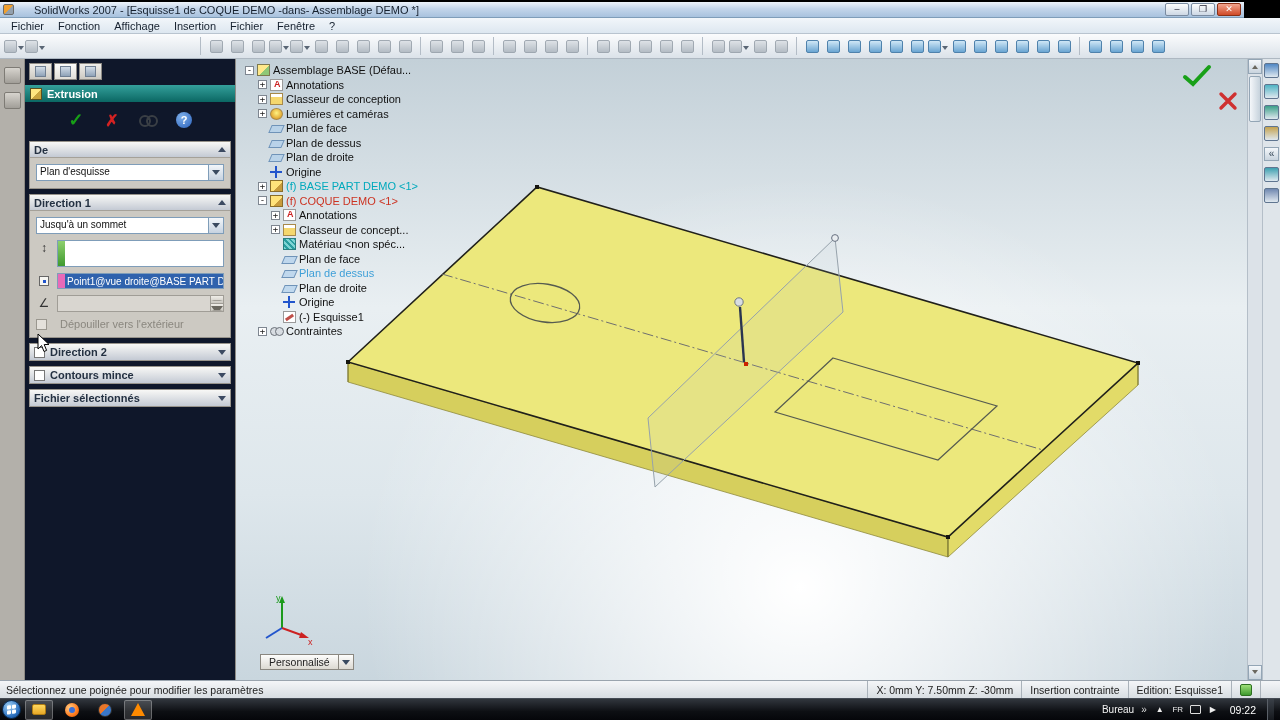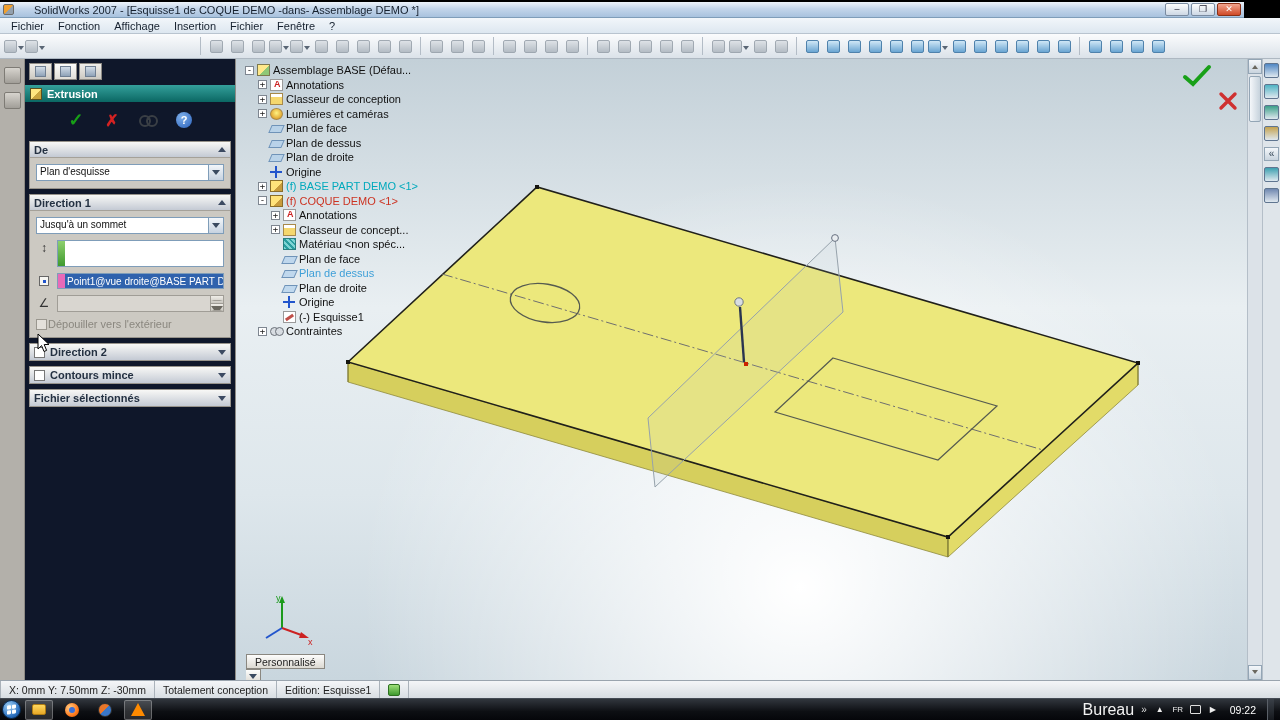--- a/index.html
+++ b/index.html
@@ -76,21 +76,21 @@
   .bar-green { width:7px; background:linear-gradient(#8ed06e,#3f9a2f); flex:none; }
   .bar-pink { width:7px; background:#e86ab8; flex:none; }
   .sel-value { flex:1; background:#2f62ad; color:#fff; font-size:10px; display:flex; align-items:center; padding:0 2px; white-space:nowrap; overflow:hidden; }
   .spin-field { flex:1; height:17px; background:#d9d6d0; border:1px solid #a09d96; display:flex; }
   .spin-txt { flex:1; }
   .spin-btns { width:13px; border-left:1px solid #a09d96; display:flex; flex-direction:column; }
   .spin-btns span { flex:1; display:flex; align-items:center; justify-content:center; background:linear-gradient(#efede8,#c9c6bf); }
   .spin-btns span:first-child { border-bottom:1px solid #a09d96; }
   .tri-up { width:0;height:0;border:3px solid transparent;border-bottom:4px solid #6a675f; margin-bottom:2px;}
   .tri-dn { width:0;height:0;border:3px solid transparent;border-top:4px solid #6a675f; margin-top:2px;}
-  .chk-row { display:flex; gap:1px; align-items:center; color:#8a877f; }
+  .chk-row { display:flex; gap:13px; align-items:center; color:#8a877f; }
   .chk { width:11px; height:11px; background:#fff; border:1px solid #777; flex:none; }
   .chk.disabled { background:#e4e1db; border-color:#9a978f; }
   .grp-hd .chk { margin-right:1px; }
   .grp-hd .hd-label { font-weight:bold; }
 
   
   .viewport { position:absolute; left:236px; top:59px; width:1026px; height:621px;
     background:radial-gradient(ellipse at 55% 85%, #ffffff 0%, rgba(255,255,255,0) 55%),
                linear-gradient(#c3d0d8, #e9eff2 40%, #dee7ec 70%, #c9d6de); overflow:hidden; }
   .scene { position:absolute; left:0; top:0; }
@@ -113,21 +113,21 @@
   .ti-sketch { background:#fff; border:1px solid #9a9a9a; }
   .ti-sketch::after { content:""; position:absolute; left:1px; top:4px; width:9px; height:3px; background:#c0504a; transform:rotate(-35deg); }
   .ti-mates::before,.ti-mates::after { content:""; position:absolute; top:2px; width:7px; height:7px; border:1.5px solid #6a7078; border-radius:50%; background:#d8dde2; }
   .ti-mates::before { left:0; } .ti-mates::after { left:5px; }
   .tlabel { font-size:11px; }
   .c-teal { color:#00a9bc; } .c-red { color:#cc3322; } .c-blue { color:#3fa0d8; }
 
   .confirm-ok { position:absolute; right:50px; top:4px; z-index:6; }
   .confirm-cancel { position:absolute; right:24px; top:32px; z-index:6; }
 
-  .orient-btn { position:absolute; left:10px; bottom:10px; height:16px; display:flex; z-index:6;flex-direction:column; }
+  .orient-btn { position:absolute; left:24px; bottom:10px; height:16px; display:flex; z-index:6; }
   .orient-txt { background:linear-gradient(#fdfdfc,#dcd9d2); border:1px solid #8a8780; padding:1px 8px 0; font-size:10.5px; color:#222; }
   .orient-dd { width:15px; background:linear-gradient(#fdfdfc,#dcd9d2); border:1px solid #8a8780; border-left:none; display:flex; align-items:center; justify-content:center; }
 
   .triad { position:absolute; left:16px; bottom:34px; z-index:5; }
 
   .vscroll { position:absolute; top:0; right:0; width:15px; height:100%; background:#dce2e8; border-left:1px solid #b4bec8; z-index:7; }
   .vs-btn { position:absolute; left:0; width:14px; height:15px; background:linear-gradient(#f4f7fa,#c9d4de); border:1px solid #93a5b5; display:flex; align-items:center; justify-content:center; }
   .vs-btn.up { top:0; } .vs-btn.dn { bottom:0; }
   .vs-thumb { position:absolute; top:17px; left:1px; width:12px; height:46px; background:linear-gradient(90deg,#f4f7fa,#c6d2dc); border:1px solid #93a5b5; border-radius:2px; }
 
@@ -152,21 +152,21 @@
   .tb-app { width:28px; height:20px; border-radius:2px; display:flex; align-items:center; justify-content:center; }
   .tb-app.active { background:rgba(255,255,255,.14); border:1px solid rgba(255,255,255,.28); }
   .ai { display:block; }
   .ai-explorer { width:14px; height:11px; background:linear-gradient(#ffd95e,#e8a827); border-radius:2px; border:1px solid #b07d14; }
   .ai-firefox { width:14px; height:14px; border-radius:50%; background:radial-gradient(circle at 35% 35%,#ffd08a,#ff7b1e 60%,#c94f00); position:relative; }
   .ai-firefox::after { content:""; position:absolute; left:4px; top:4px; width:6px; height:6px; border-radius:50%; background:#3a6fd8; }
   .ai-wmp { width:14px; height:14px; border-radius:50%; background:linear-gradient(135deg,#e8762a 50%,#3a77c8 50%); border:1px solid #333; }
   .ai-vlc { width:0; height:0; border-left:7px solid transparent; border-right:7px solid transparent; border-bottom:13px solid #ff8a00; }
   .tb-spacer { flex:1; }
   .tray { display:flex; align-items:center; gap:7px; color:#eee; padding-right:4px; }
-  .tray-label { font-size:16px; color:#f2f2f2; }
+  .tray-label { font-size:10px; color:#f2f2f2; }
   .tray-chev { font-size:10px; color:#ddd; }
   .tri { width:12px; height:12px; display:flex; align-items:center; justify-content:center; font-size:8px; color:#eee; }
   .tri-network { width:11px; height:9px; border:1px solid #ddd; border-radius:1px; }
   .clock { font-size:10.5px; color:#fff; padding:0 4px; }
   .show-desktop { width:7px; height:22px; border-left:1px solid #5a6068; background:linear-gradient(#3a4048,#14171c); }
 
   .cursor { position:absolute; z-index:50; }
 </style>
 </head>
 <body>
@@ -651,22 +651,23 @@
     <span class="rr-icon" style="background: linear-gradient(rgb(79, 135, 196), rgb(223, 232, 239));"></span>
     <span class="rr-icon" style="background: linear-gradient(rgb(79, 179, 196), rgb(223, 232, 239));"></span>
     <span class="rr-icon" style="background: linear-gradient(rgb(61, 160, 138), rgb(223, 232, 239));"></span>
     <span class="rr-icon" style="background: linear-gradient(rgb(196, 162, 79), rgb(223, 232, 239));"></span>
     <span class="rr-collapse">«</span>
     <span class="rr-icon" style="background: linear-gradient(rgb(61, 160, 176), rgb(223, 232, 239));"></span>
     <span class="rr-icon" style="background: linear-gradient(rgb(111, 135, 176), rgb(223, 232, 239));"></span>
   </div>
 
 <div class="statusbar">
+  <span class="sb-msg">Sélectionnez une poignée pour modifier les paramètres</span>
   <span class="sb-seg">X: 0mm   Y: 7.50mm   Z: -30mm</span>
-  <span class="sb-seg">Totalement conception</span>
+  <span class="sb-seg">Insertion contrainte</span>
   <span class="sb-seg">Edition: Esquisse1</span>
   <span class="sb-seg">
       <span class="sb-ico"></span>
     </span>
   <span class="sb-seg" style="width:20px"></span>
 </div>
 
 <div class="taskbar">
   <span class="start-orb">
       <span class="flag">

